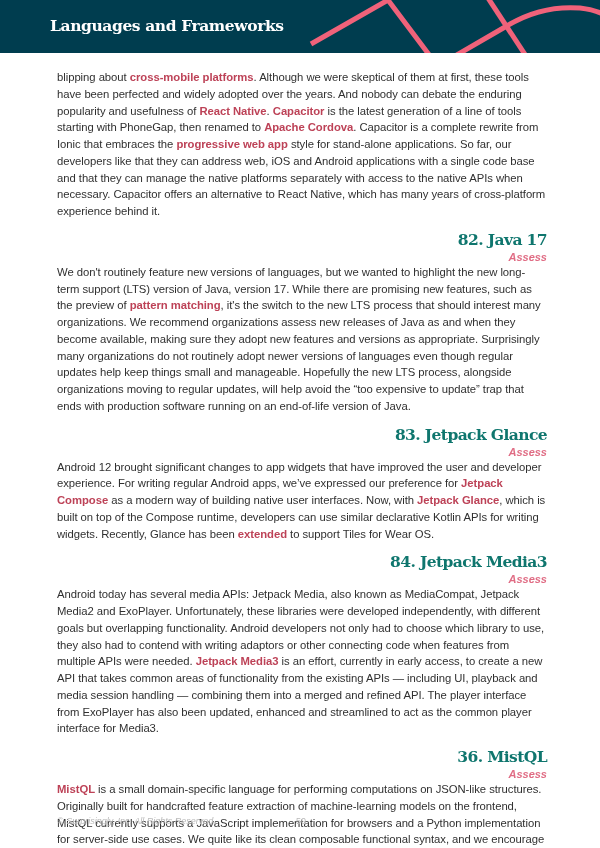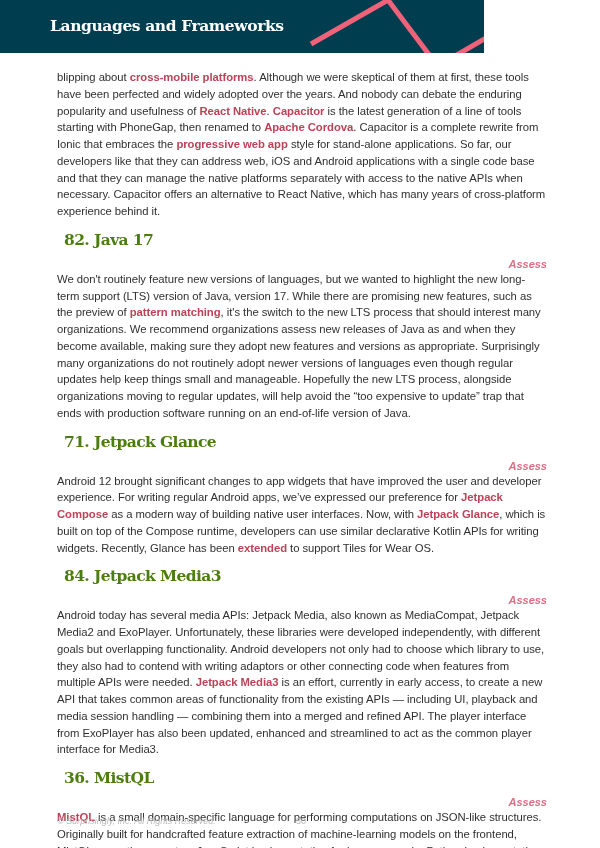--- a/index.html
+++ b/index.html
@@ -1,35 +1,35 @@
 <!DOCTYPE html>
 <html><head>
 <meta charset="utf-8">
 <style>
   html, body { margin: 0; padding: 0; }
   body {
     width: 600px; height: 848px; background: #ffffff; position: relative; overflow: hidden;
     font-family: "Liberation Sans", "DejaVu Sans", sans-serif; color: #2b2b2b;
   }
   .header {
-    position: absolute; left: 0; top: 0; width: 484px; height: 53px; background: #003d4f; overflow: hidden;
+    position: absolute; left: 0; top: 0; width: 600px; height: 53px; background: #003d4f; overflow: hidden;
   }
   .header-title {
     position: absolute; left: 50px; top: 16px; font-family: "DejaVu Serif", "Liberation Serif", serif;
     font-weight: bold; font-size: 15.5px; color: #ffffff; letter-spacing: -0.4px; white-space: nowrap;
   }
   .header svg { position: absolute; left: 0; top: 0; }
   .content { position: absolute; left: 57px; top: 69px; width: 490px; }
   p.body {
     margin: 0; font-size: 11.3px; line-height: 16.75px; color: #303030; letter-spacing: -0.05px;
   }
   a.link { color: #bd4257; font-weight: bold; text-underline-offset: 1.5px; }
   h2.entry-title {
-    margin: 7px; font-family: "DejaVu Serif", "Liberation Serif", serif; font-weight: bold; font-size: 15.5px;
-    color: #4d7c0f; letter-spacing: -0.6px; line-height: 20px;
+    margin: 0; font-family: "DejaVu Serif", "Liberation Serif", serif; font-weight: bold; font-size: 15.5px;
+    color: #0f766e; letter-spacing: -0.6px; line-height: 20px; text-align: right;
   }
   .ring {
     font-style: italic; font-weight: bold; color: #e06c84; font-size: 11px; line-height: 14px; margin: 0; text-align: right;
   }
   .section { margin-top: 10px; }
   .footer-copy {
     position: absolute; left: 57px; top: 816px; font-size: 9px; font-style: italic; color: #b9b9b9;
   }
   .footer-page {
     position: absolute; left: 296px; top: 816px; font-size: 9px; color: #b9b9b9;
@@ -52,21 +52,21 @@
 <div class="content">
   <p class="body">blipping about <a class="link">cross-mobile platforms</a>. Although we were skeptical of them at first, these tools have been perfected and widely adopted over the years. And nobody can debate the enduring popularity and usefulness of <a class="link">React Native</a>. <a class="link">Capacitor</a> is the latest generation of a line of tools starting with PhoneGap, then renamed to <a class="link">Apache Cordova</a>. Capacitor is a complete rewrite from Ionic that embraces the <a class="link">progressive web app</a> style for stand-alone applications. So far, our developers like that they can address web, iOS and Android applications with a single code base and that they can manage the native platforms separately with access to the native APIs when necessary. Capacitor offers an alternative to React Native, which has many years of cross-platform experience behind it.</p>
 
   <div class="section">
     <h2 class="entry-title"><span>82.</span> <span>Java 17</span></h2>
     <p class="ring">Assess</p>
     <p class="body">We don't routinely feature new versions of languages, but we wanted to highlight the new long-term support (LTS) version of Java, version 17. While there are promising new features, such as the preview of <a class="link">pattern matching</a>, it's the switch to the new LTS process that should interest many organizations. We recommend organizations assess new releases of Java as and when they become available, making sure they adopt new features and versions as appropriate. Surprisingly many organizations do not routinely adopt newer versions of languages even though regular updates help keep things small and manageable. Hopefully the new LTS process, alongside organizations moving to regular updates, will help avoid the “too expensive to update” trap that ends with production software running on an end-of-life version of Java.</p>
   </div>
 
   <div class="section">
-    <h2 class="entry-title"><span>71.</span> <span>Jetpack Glance</span></h2>
+    <h2 class="entry-title"><span>83.</span> <span>Jetpack Glance</span></h2>
     <p class="ring">Assess</p>
     <p class="body">Android 12 brought significant changes to app widgets that have improved the user and developer experience. For writing regular Android apps, we’ve expressed our preference for <a class="link">Jetpack Compose</a> as a modern way of building native user interfaces. Now, with <a class="link">Jetpack Glance</a>, which is built on top of the Compose runtime, developers can use similar declarative Kotlin APIs for writing widgets. Recently, Glance has been <a class="link">extended</a> to support Tiles for Wear OS.</p>
   </div>
 
   <div class="section">
     <h2 class="entry-title"><span>84.</span> <span>Jetpack Media3</span></h2>
     <p class="ring">Assess</p>
     <p class="body">Android today has several media APIs: Jetpack Media, also known as MediaCompat, Jetpack Media2 and ExoPlayer. Unfortunately, these libraries were developed independently, with different goals but overlapping functionality. Android developers not only had to choose which library to use, they also had to contend with writing adaptors or other connecting code when features from multiple APIs were needed. <a class="link">Jetpack Media3</a> is an effort, currently in early access, to create a new API that takes common areas of functionality from the existing APIs — including UI, playback and media session handling — combining them into a merged and refined API. The player interface from ExoPlayer has also been updated, enhanced and streamlined to act as the common player interface for Media3.</p>
   </div>
 

